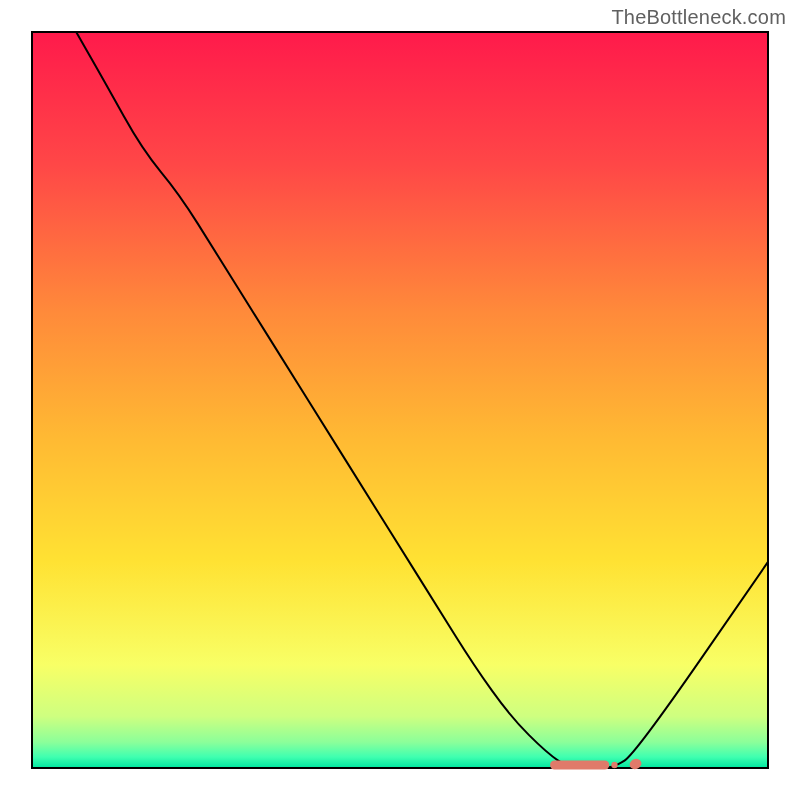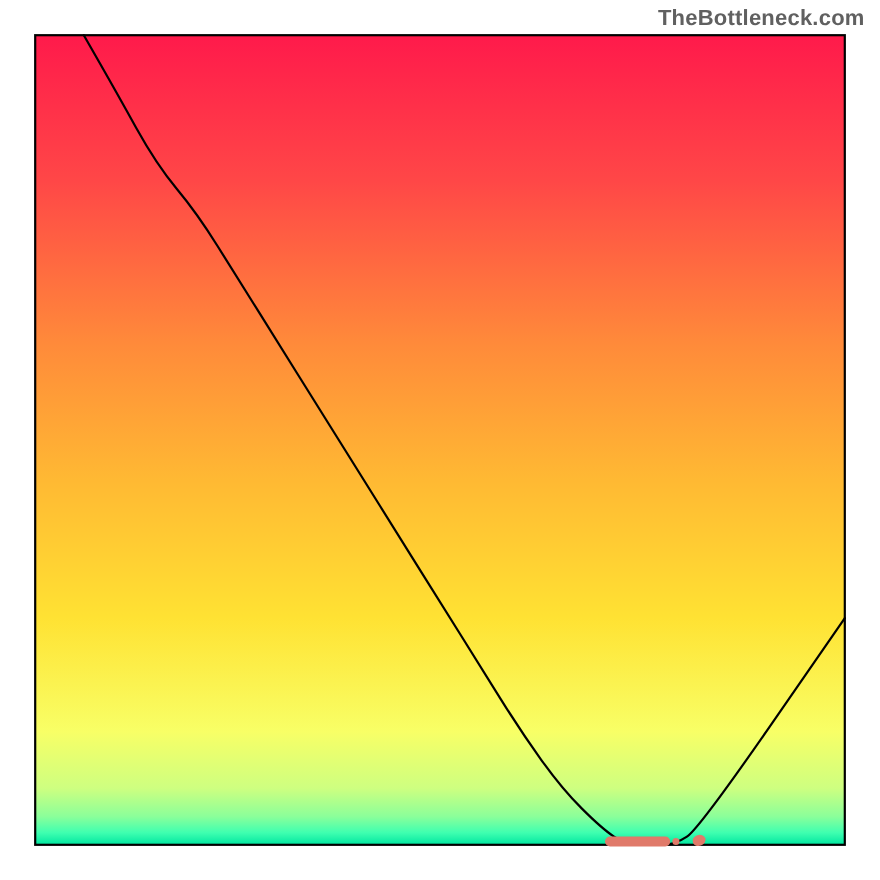--- a/index.html
+++ b/index.html
@@ -14,21 +14,21 @@
     position: relative;
     width: 800px;
     height: 800px;
   }
   .watermark {
     position: absolute;
     top: 6px;
     right: 14px;
     color: #606060;
     font-size: 20px;
-    font-weight: 700;
+    font-weight: 400;
     letter-spacing: 0.2px;
   }
   svg {
     position: absolute;
     top: 0;
     left: 0;
   }
 </style>
 </head>
 <body>

